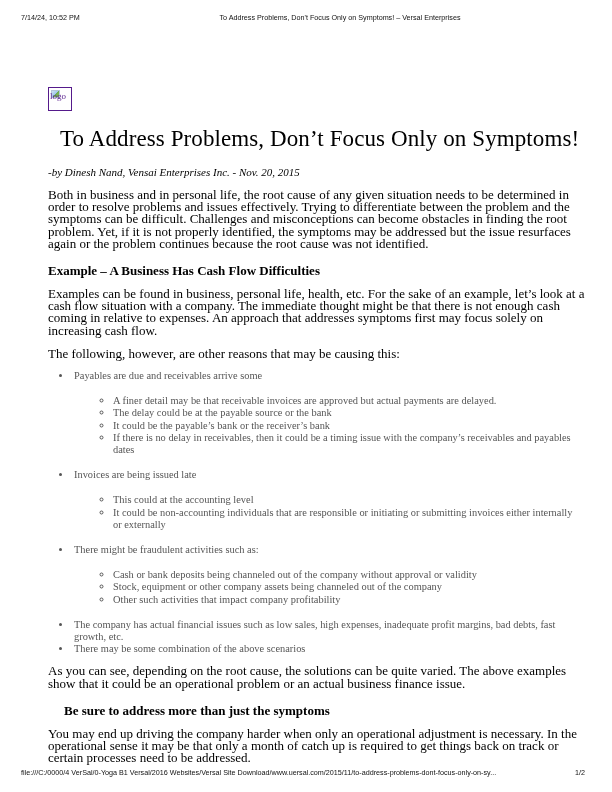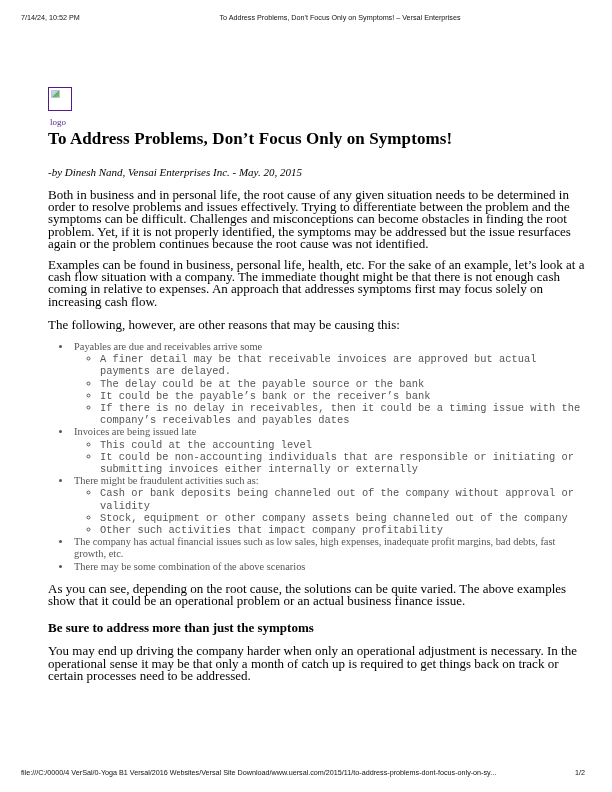--- a/index.html
+++ b/index.html
@@ -14,55 +14,56 @@
   .print-header .title { position:absolute; left:16px; width:612px; text-align:center; padding-left:36px; box-sizing:border-box; }
   .print-footer { top:768px; height:12px; }
   .print-footer .url { position:absolute; left:21px; width:540px; white-space:nowrap; overflow:hidden; }
   .print-footer .page { position:absolute; right:27px; }
 
   .content { position:absolute; left:48px; top:87px; width:538px; }
   .logo-box { width:24px; height:24px; border:1px solid #551a8b; box-sizing:border-box; position:relative; }
   .logo-box .broken { position:absolute; left:2px; top:2px; width:9px; height:8px;
        background:linear-gradient(135deg,#cfe3f5 0%,#9fc7ea 50%,#6aa84f 51%,#8bc34a 100%);
        border:1px solid #b5c8da; box-sizing:border-box; }
-  .logo-box .alt { position:absolute; left:1px; top:29px; font-size:9px; color:#551a8b; line-height:10px; }
+  .logo-box .alt { position:absolute; left:1px; top:3px; font-size:9px; color:#551a8b; line-height:10px; }
 
-  h1.page-title { font-size:17px; font-weight:bold; margin:14px 0 0 0; line-height:28px; letter-spacing:0.1px; }
+  h1.page-title { font-size:23px; font-weight:normal; margin:14px 0 0 12px; line-height:28px; letter-spacing:0.1px; }
   .byline { font-style:italic; font-size:11px; margin-top:12px; line-height:14px; }
   p { font-size:13px; line-height:12.2px; margin:0; }
   .p-intro { margin-top:10px; }
   h2 { font-size:13px; font-weight:bold; margin:13px 0 0 0; line-height:16px; }
   .p-ex { margin-top:9px; }
   .p-following { margin-top:11px; }
   ul.outer { margin:10px 0 0 0; padding-left:24px; list-style:disc; color:#555; font-size:10.4px; line-height:12.2px; }
   ul.outer > li { padding-left:2px; }
-  ul.inner { margin:0; padding-left:26px; list-style:circle;font-family:Liberation Mono, monospace; }
+  ul.inner { margin:13px; padding-left:26px; list-style:circle; }
   .p-seen { margin-top:10px; }
-  .h2-be { margin-top:13px; }
+  .h2-be { margin-top:13px;margin-left:16px; }
   .p-you { margin-top:9px; }
 </style>
 </head>
 <body>
 
 <div class="print-header">
   <span class="date">7/14/24, 10:52 PM</span>
   <span class="title">To Address Problems, Don't Focus Only on Symptoms! – Versal Enterprises</span>
 </div>
 
 <div class="content">
   <div class="logo-box">
     <span class="broken"></span>
     <span class="alt">logo</span>
   </div>
 
   <h1 class="page-title">To Address Problems, Don’t Focus Only on Symptoms!</h1>
-  <div class="byline">-by Dinesh Nand, Vensai Enterprises Inc. - May. 20, 2015</div>
+  <div class="byline">-by Dinesh Nand, Vensai Enterprises Inc. - Nov. 20, 2015</div>
 
   <p class="p-intro">Both in business and in personal life, the root cause of any given situation needs to be determined in order to resolve problems and issues effectively.  Trying to differentiate between the problem and the symptoms can be difficult.  Challenges and misconceptions can become obstacles in finding the root problem.  Yet, if it is not properly identified, the symptoms may be addressed but the issue resurfaces again or the problem continues because the root cause was not identified.</p>
 
+  <h2>Example – A Business Has Cash Flow Difficulties</h2>
   <p class="p-ex">Examples can be found in business, personal life, health, etc. For the sake of an example, let’s look at a cash flow situation with a company.   The immediate thought might be that there is not enough cash coming in relative to expenses.  An approach that addresses symptoms first may focus solely on increasing cash flow.</p>
   <p class="p-following">The following, however, are other reasons that may be causing this:</p>
 
   <ul class="outer">
     <li><span>Payables are due and receivables arrive some</span>
       <ul class="inner">
         <li>A finer detail may be that receivable invoices are approved but actual payments are delayed.</li>
         <li>The delay could be at the payable source or the bank</li>
         <li>It could be the payable’s bank or the receiver’s bank</li>
         <li>If there is no delay in receivables, then it could be a timing issue with the company’s receivables and payables dates</li>

